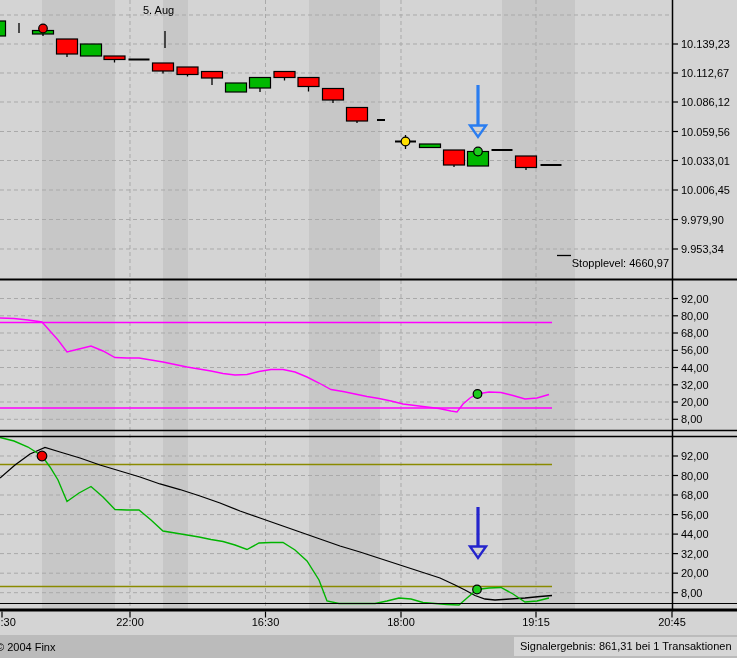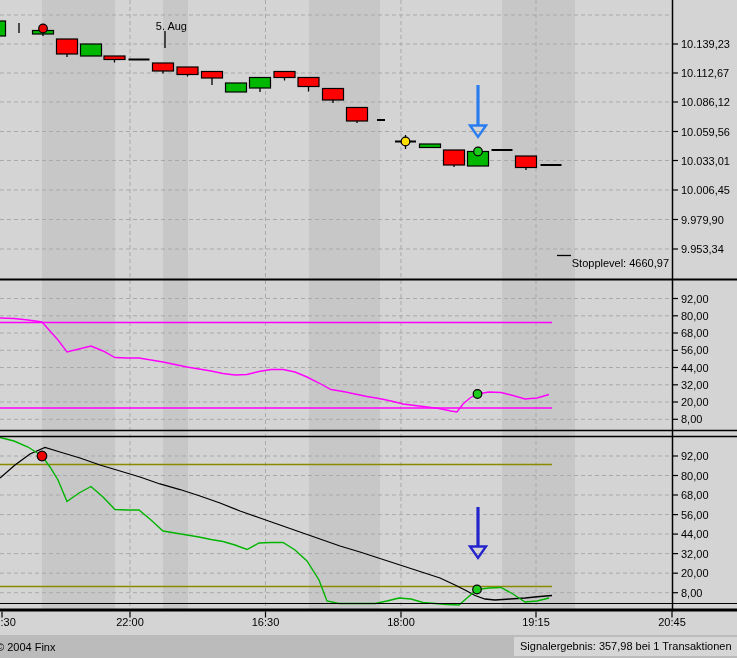--- a/index.html
+++ b/index.html
@@ -1,20 +1,20 @@
 <!DOCTYPE html>
 <html><head>
 <meta charset="utf-8">
 <style>
   html,body{margin:0;padding:0;background:#888;}
   #app{position:relative;width:737px;height:658px;background:#d4d4d4;overflow:hidden;
        font-family:"Liberation Sans",sans-serif;}
   #chart-svg{position:absolute;left:0;top:0;}
   .annot{position:absolute;font-size:11px;color:#000;white-space:nowrap;}
-  #day-label{left:143px;top:20px;width:44px;text-align:right;}
+  #day-label{left:143px;top:4px;width:44px;text-align:left;}
   #stoplevel-label{right:68px;top:257px;}
   #status-strip{position:absolute;left:0;top:635px;width:737px;height:23px;background:#bbbbbb;}
   #copyright{left:-4px;top:641px;}
   #signal-box{position:absolute;left:514px;top:637px;width:223px;height:19px;
               background:#d6d6d6;font-size:11px;line-height:19px;white-space:nowrap;
               padding-left:6px;box-sizing:border-box;overflow:hidden;color:#000;}
 </style>
 </head>
 <body>
 
@@ -179,14 +179,14 @@
     </svg>
 
   <div id="day-label" class="annot">5. Aug</div>
 
   <div id="stoplevel-label" class="annot">Stopplevel: 4660,97</div>
 
   <div id="status-strip"></div>
 
   <div id="copyright" class="annot">© 2004 Finx</div>
 
-  <div id="signal-box">Signalergebnis: 357,98 bei 1 Transaktionen</div>
+  <div id="signal-box">Signalergebnis: 861,31 bei 1 Transaktionen</div>
 </div>
 
 </body></html>

